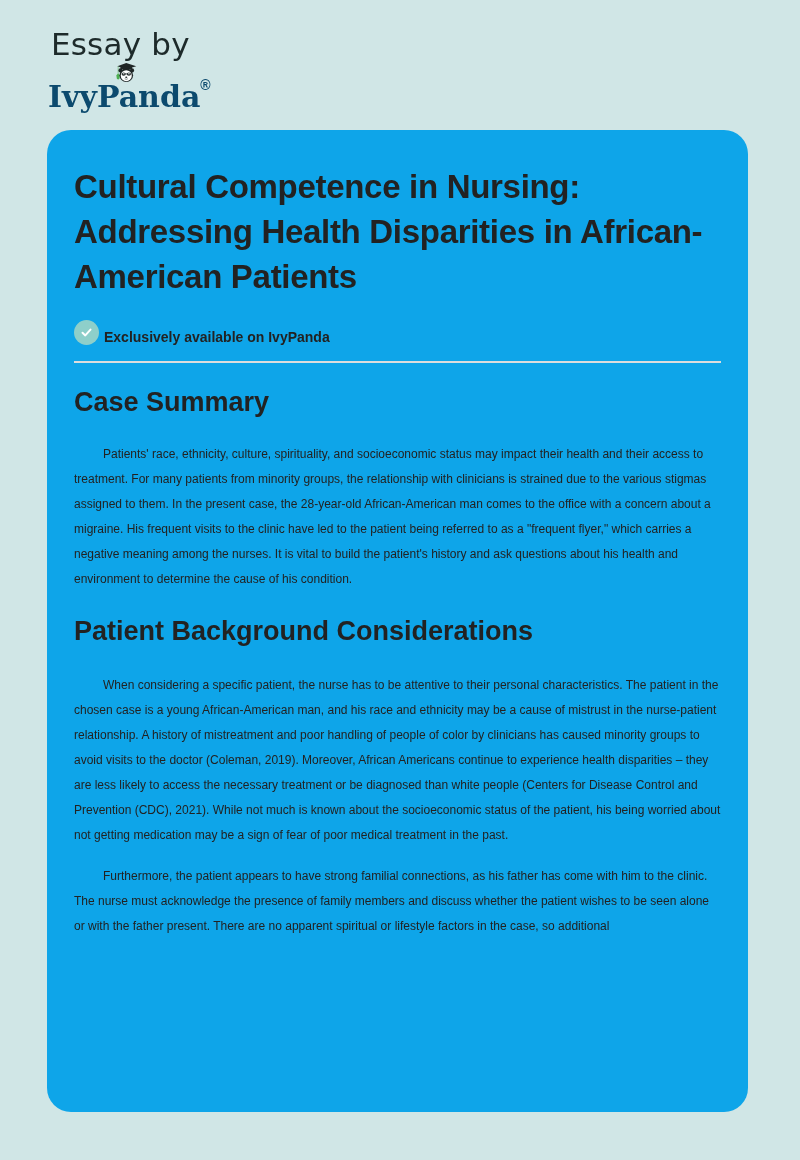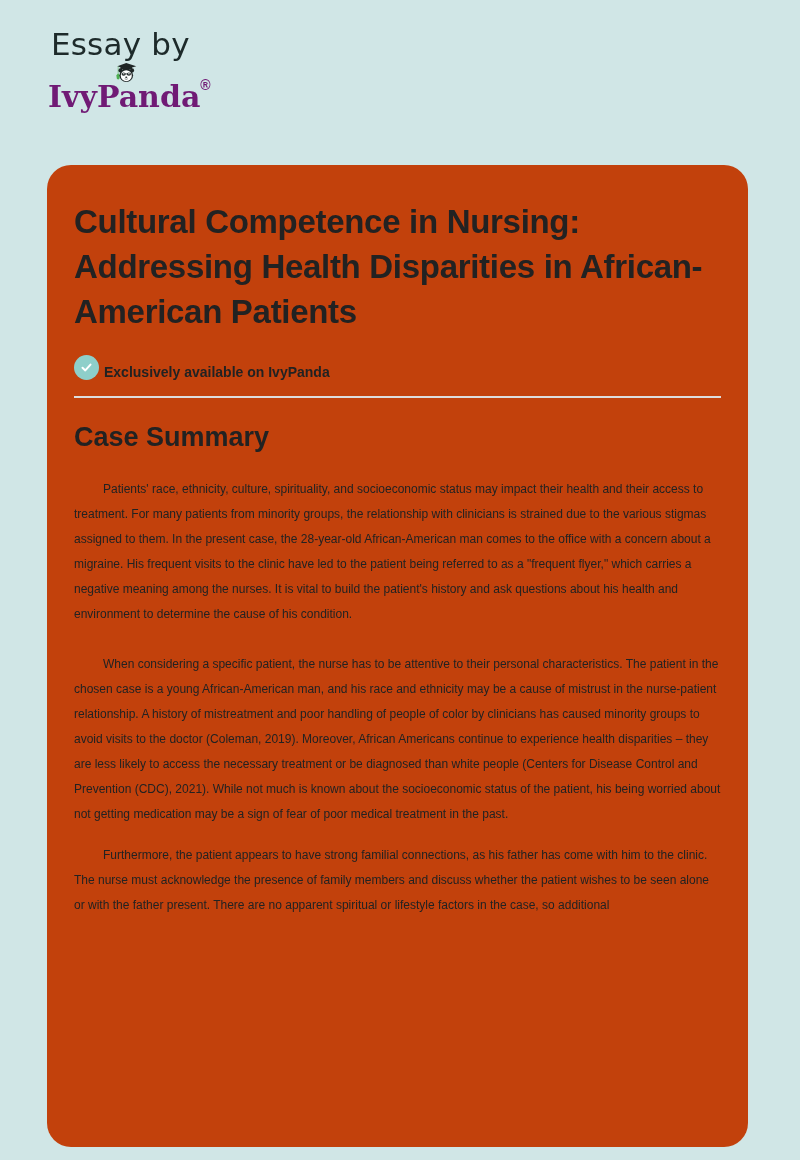--- a/index.html
+++ b/index.html
@@ -15,27 +15,27 @@
     display:flex; align-items:center;flex-direction:column;
   }
   .essay-by {
     font-family:"DejaVu Sans", sans-serif;
     font-size:31px; color:#1d2a2a; letter-spacing:0.2px;
     margin-right:18px; margin-top:-8px;
   }
   .logo-mark { width:86px; height:80px; margin-right:6px; }
   .brand {
     font-family:"DejaVu Serif", serif; font-weight:bold;
-    font-size:30px; color:#701a75; margin-top:-4px;text-align:center;
+    font-size:30px; color:#0c4a6e; margin-top:-4px;text-align:center;
   }
   .brand sup { font-size:14px; font-family:"Liberation Sans", sans-serif; font-weight:bold; vertical-align:top; position:relative; top:-2px; }
 
   .card {
     position:absolute; left:47px; top:130px; width:701px; height:982px;
-    background:#c2410c; border-radius:24px; overflow:hidden;margin-top:35px;
+    background:#0ea5e9; border-radius:24px; overflow:hidden;
   }
   .card-inner { padding:34px 27px 0 27px; }
   h1 {
     margin:0; font-size:33px; line-height:45px; font-weight:bold;
     color:#222; letter-spacing:-0.3px;
   }
   .badge-row {
     display:flex; align-items:flex-end; margin-top:20px; height:26px;
   }
   .check {
@@ -101,17 +101,18 @@
     </div>
 
     <div class="divider"></div>
 
     <section class="sec1">
       <h2>Case Summary</h2>
       <p>Patients' race, ethnicity, culture, spirituality, and socioeconomic status may impact their health and their access to treatment. For many patients from minority groups, the relationship with clinicians is strained due to the various stigmas assigned to them. In the present case, the 28-year-old African-American man comes to the office with a concern about a migraine. His frequent visits to the clinic have led to the patient being referred to as a "frequent flyer," which carries a negative meaning among the nurses. It is vital to build the patient's history and ask questions about his health and environment to determine the cause of his condition.</p>
     </section>
 
     <section class="sec2">
+      <h2>Patient Background Considerations</h2>
       <p class="first">When considering a specific patient, the nurse has to be attentive to their personal characteristics. The patient in the chosen case is a young African-American man, and his race and ethnicity may be a cause of mistrust in the nurse-patient relationship. A history of mistreatment and poor handling of people of color by clinicians has caused minority groups to avoid visits to the doctor (Coleman, 2019). Moreover, African Americans continue to experience health disparities – they are less likely to access the necessary treatment or be diagnosed than white people (Centers for Disease Control and Prevention (CDC), 2021). While not much is known about the socioeconomic status of the patient, his being worried about not getting medication may be a sign of fear of poor medical treatment in the past.</p>
       <p class="second">Furthermore, the patient appears to have strong familial connections, as his father has come with him to the clinic. The nurse must acknowledge the presence of family members and discuss whether the patient wishes to be seen alone or with the father present. There are no apparent spiritual or lifestyle factors in the case, so additional</p>
     </section>
   </div>
 </div>
 
 </body></html>

